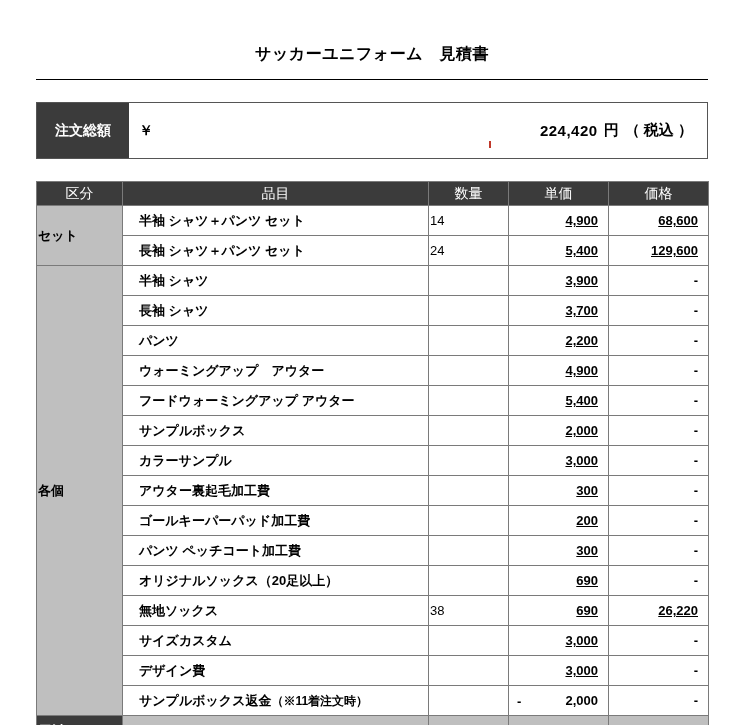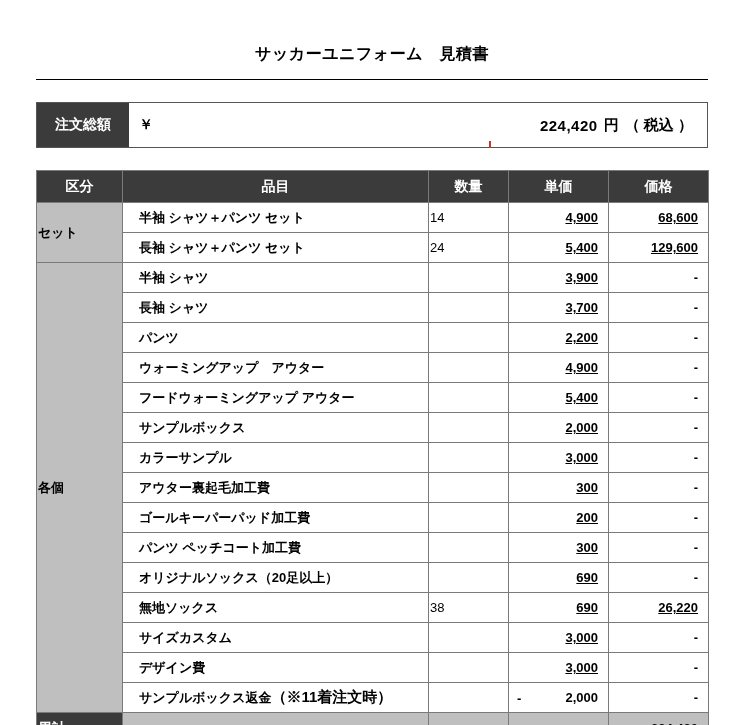--- a/index.html
+++ b/index.html
@@ -36,21 +36,21 @@
   }
   .title-rule {
     border: none;
     border-top: 1px solid #000;
     margin: 6px 36px 0 36px;
   }
 
   
   .total-box {
     margin: 22px 36px 0 36px;
-    height: 46px;
+    height: 57px;
     border: 1px solid #555;
     display: flex;
     align-items: stretch;
     box-sizing: border-box;
   }
   .total-label {
     width: 92px;
     background: #3b3b3b;
     color: #ffffff;
     font-weight: bold;
@@ -93,22 +93,22 @@
     table-layout: fixed;
   }
   table.quote th, table.quote td {
     border: 1px solid #7a7a7a;
     font-size: 13px;
     box-sizing: border-box;
   }
   table.quote thead th {
     background: #3b3b3b;
     color: #ffffff;
-    font-weight: bold;
-    height: 32px;
+    font-weight: normal;
+    height: 24px;
     text-align: center;
     font-size: 14px;
   }
   .col-kubun { width: 86px; }
   .col-hinmoku { width: 306px; }
   .col-suryo { width: 80px; }
   .col-tanka { width: 100px; }
   .col-kakaku { width: 100px; }
 
   td.kubun {
@@ -142,21 +142,21 @@
     font-weight: bold;
     position: relative;
   }
   .neg-sign {
     position: absolute;
     left: 8px;
     top: 50%;
     transform: translateY(-50%);
     font-weight: bold;
   }
-  .note-small { font-size: 15px; font-weight: bold; }
+  .note-small { font-size: 12px; font-weight: bold; }
 
   
   tr.sum td.sum-label {
     background: #3b3b3b;
     color: #ffffff;
     text-align: left;
     font-weight: bold;
     height: 32px;
     font-size: 14px;
   }

